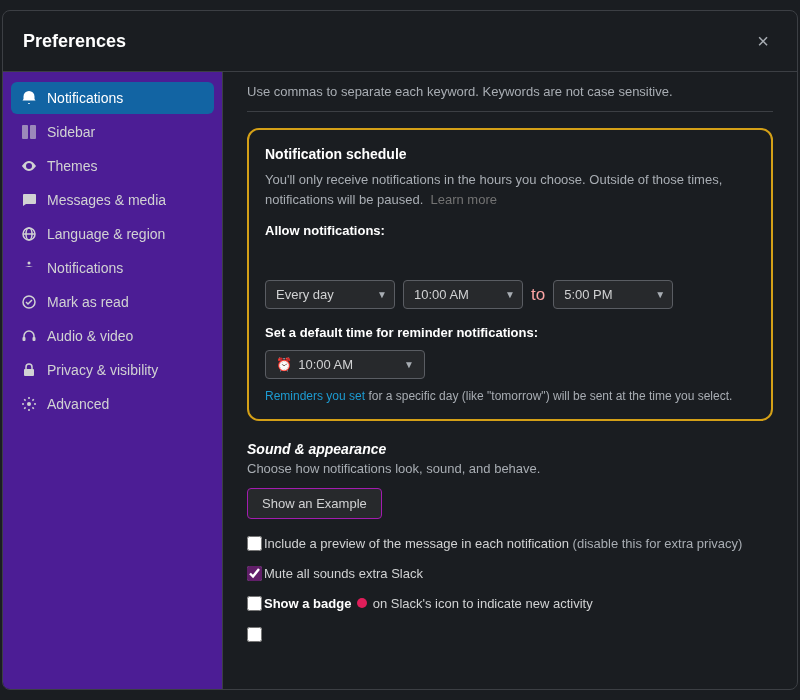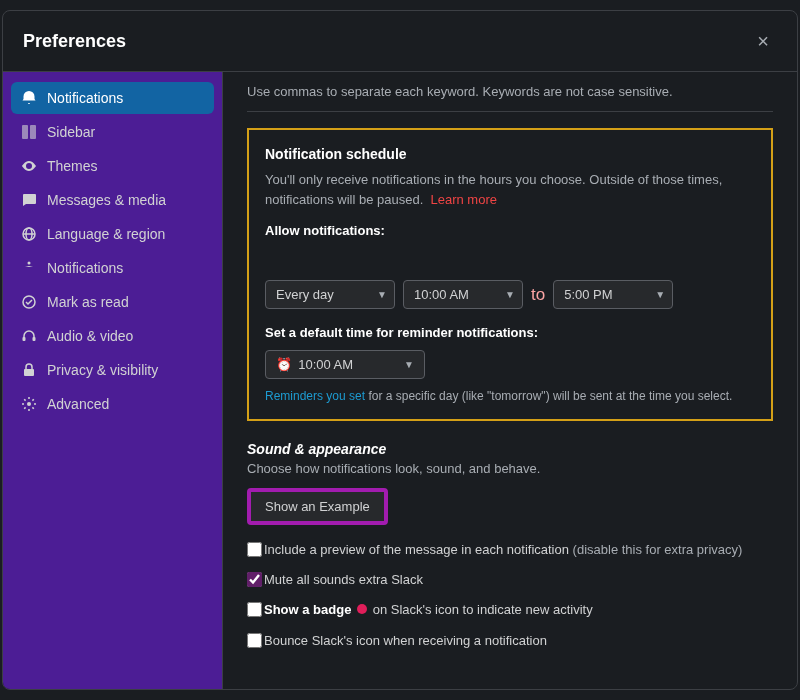--- a/index.html
+++ b/index.html
@@ -89,38 +89,38 @@
     }
     .top-hint {
       padding: 12px 0;
       color: #a8adb3;
       font-size: 13px;
       border-bottom: 1px solid #3c3f44;
       margin-bottom: 16px;
     }
     .schedule-box {
       border: 2px solid #d4a017;
-      border-radius: 0;
+      border-radius: 12px;
       padding: 16px;
       margin-bottom: 20px;
     }
     .section-title {
       color: #fff;
       font-size: 14px;
       font-weight: 700;
       margin-bottom: 8px;
     }
     .section-desc {
       color: #a8adb3;
       font-size: 13px;
       margin-bottom: 14px;
       line-height: 1.5;
     }
     .learn-more {
-      color: #ef4444;
+      color: #737373;
       text-decoration: none;
     }
     .allow-label {
       color: #fff;
       font-size: 13px;
       font-weight: 600;
       margin-bottom: 10px;
     }
     .dropdowns-row {
       display: flex;
@@ -211,21 +211,21 @@
       margin-bottom: 4px;
       font-style: italic;
     }
     .sound-desc {
       color: #a8adb3;
       font-size: 13px;
       margin-bottom: 12px;
     }
     .show-example-btn {
       background: #27292c;
-      border: 4px solid #a21caf;
+      border: 1px solid #a21caf;
       border-radius: 4px;
       color: #d1d2d3;
       font-size: 13px;
       padding: 7px 14px;
       cursor: pointer;
       margin-bottom: 16px;
     }
     .checkbox-row {
       display: flex;
       align-items: flex-start;
@@ -446,20 +446,17 @@
           <label class="checkbox-label" for="badge">
             <span class="bold-text">Show a badge</span>
             <span class="badge-dot"></span>
             <span> on Slack's icon to indicate new activity</span>
           </label>
         </div>
 
         
         <div class="checkbox-row">
           <input type="checkbox" id="bounce" style="">
-          <label class="checkbox-label" for="bounce">
-            <span>Bounce Slack's icon when receiving a notification</span>
-          </label>
         </div>
       </div>
     </div>
   </div>
 </div>
 
 </body></html>

